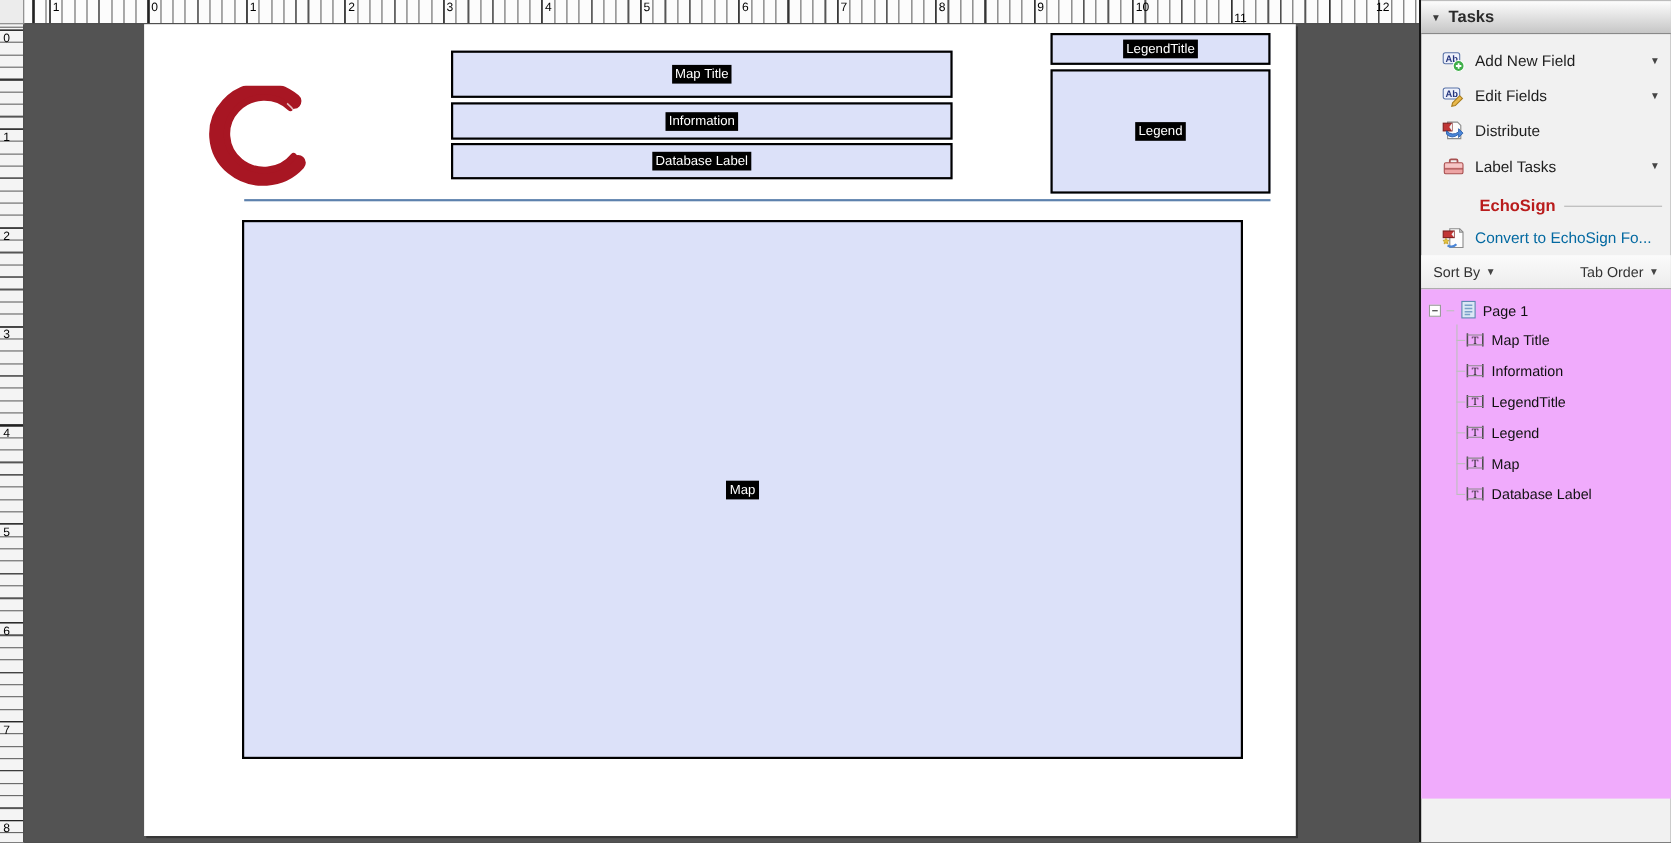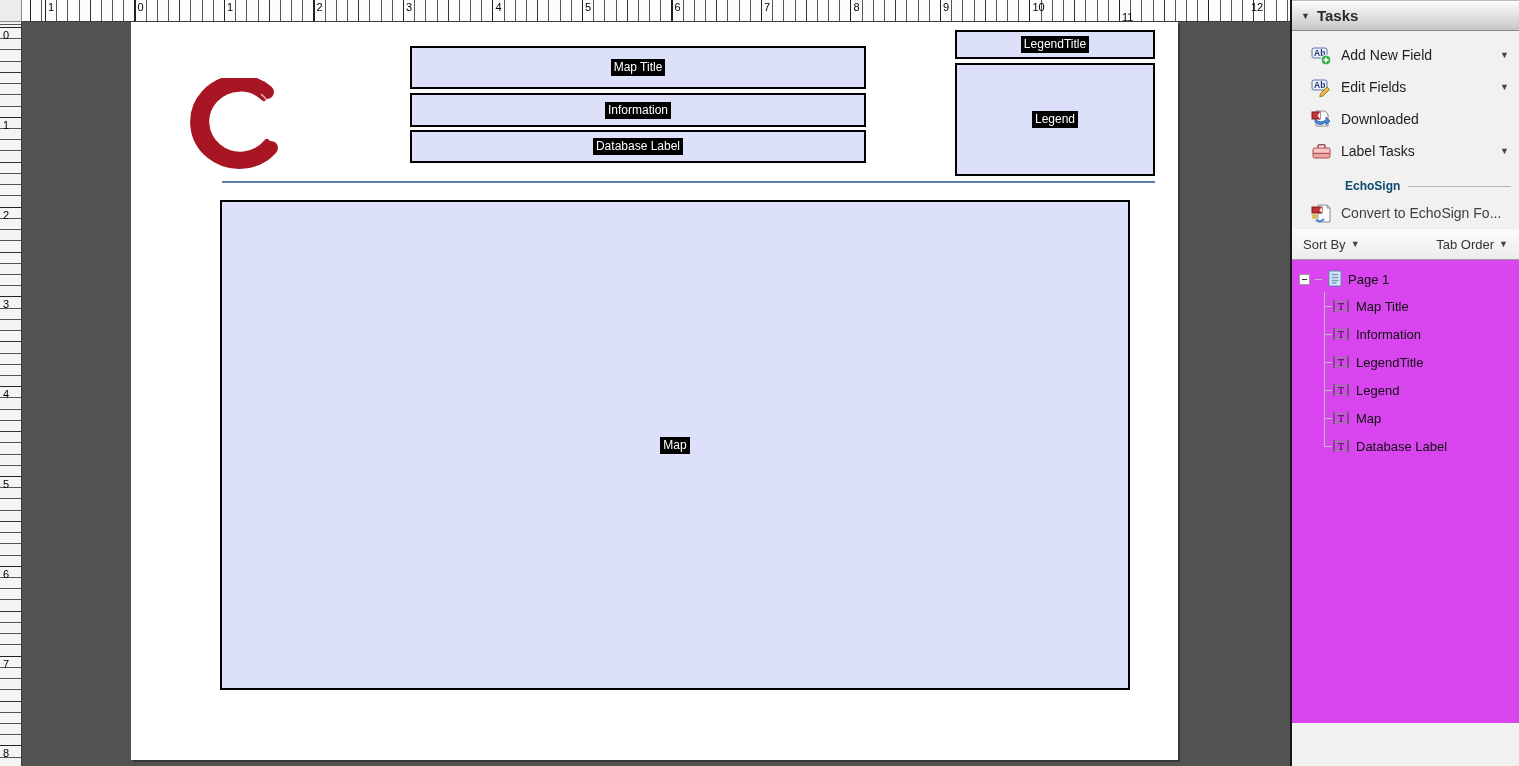--- a/index.html
+++ b/index.html
@@ -55,29 +55,29 @@
                   background:linear-gradient(#fdfdfd,#c6c6c6);
                   border-top:1px solid #bdbdbd; border-bottom:1px solid #898989;
                   font-size:15px; font-weight:bold; color:#2b2b2b; }
   .tri { font-size:9px; color:#3a3a3a; }
   #task-list { padding:8px 0 2px 0; }
   .task-row { height:32px; display:flex; align-items:center; gap:9px; padding:0 10px 0 19px; cursor:pointer; }
   .task-label { flex:1; font-size:14px; color:#1e1e1e; }
   .dd { font-size:9px; color:#444; }
   .ticon { width:21px; height:21px; display:inline-flex; }
   #echosign-row { display:flex; align-items:center; gap:8px; padding:10px 8px 2px 9px; }
-  #echosign-label { font-size:12px; font-weight:bold; color:#0c4a6e; white-space:nowrap;padding-left:44px; }
+  #echosign-label { font-size:15px; font-weight:bold; color:#b91c1c; white-space:nowrap;padding-left:44px; }
   #echosign-line { flex:1; height:1px; background:#b5b5b5; }
   #convert-row { height:34px; display:flex; align-items:center; gap:9px; padding:2px 4px 0 19px; cursor:pointer; }
-  #convert-label { font-size:14px; color:#404040; white-space:nowrap; }
+  #convert-label { font-size:14px; color:#0369a1; white-space:nowrap; }
   #fields-header { margin-top:9px; }
   #sort-bar { height:31px; display:flex; align-items:center; justify-content:space-between;
               padding:0 11px; background:linear-gradient(#fbfbfb,#ececec); border-bottom:1px solid #9d9d9d; }
   .sort-item { font-size:13px; color:#333; display:flex; align-items:center; gap:5px; cursor:pointer; }
-  #tree { position:relative; background:#d946ef; height:463px; padding-top:6px; }
+  #tree { position:relative; background:#f0abfc; height:463px; padding-top:6px; }
   #tree-root-row { height:26px; display:flex; align-items:center; gap:5px; padding-left:7px; }
   .tree-label { font-size:13px; color:#101010; }
   #tree-children { position:relative; }
   .tree-row { height:28px; display:flex; align-items:center; gap:6px; padding-left:40px; position:relative; }
   .tree-vline { position:absolute; left:32px; top:0; width:1px; background:#bdbdbd; }
   .tree-row .stub { position:absolute; left:32px; top:14px; width:8px; height:1px; background:#bdbdbd; }
   .expander { width:11px; height:11px; border:1px solid #9a9a9a; background:#fff; position:relative; cursor:pointer; }
   .expander::after { content:""; position:absolute; left:2px; top:4px; width:5px; height:1px; background:#333; }
   .exp-link { width:7px; height:1px; background:#bdbdbd; }
 </style>
@@ -178,21 +178,21 @@
         </div>
         <div class="task-row">
           <span class="ticon">
             <svg width="21" height="21" viewBox="0 0 21 21">
    <path d="M5 2 h9 l3 3 v12 h-12 z" fill="#fdfdfd" stroke="#8a8a8a"></path>
    <rect x="1" y="3" width="8" height="7" fill="#c13535" stroke="#7d1f1f"></rect>
    <path d="M9 3 l-2.5 3.5 2.5 3.5 z" fill="#f1f1f1"></path>
    <path d="M4 13 q5 5 11 0 l0 3 4 -4 -4 -4 0 3 q-6 4 -11 -1 z" fill="#4a86d8" stroke="#2a5ca8" stroke-width="0.8"></path>
             </svg>
           </span>
-          <span class="task-label">Downloaded</span>
+          <span class="task-label">Distribute</span>
         </div>
         <div class="task-row">
           <span class="ticon">
             <svg width="21" height="21" viewBox="0 0 21 21">
    <path d="M7 7 v-2 q0 -1.2 1.2 -1.2 h4.6 q1.2 0 1.2 1.2 v2" fill="none" stroke="#a85050" stroke-width="1.6"></path>
    <rect x="2" y="7" width="17" height="10" rx="1.5" fill="#eda4a4" stroke="#a85050"></rect>
    <rect x="2.8" y="7.8" width="15.4" height="3.5" fill="#f6c6c6"></rect>
    <path d="M2 12.5 h17" stroke="#a85050"></path>
             </svg>
           </span>

